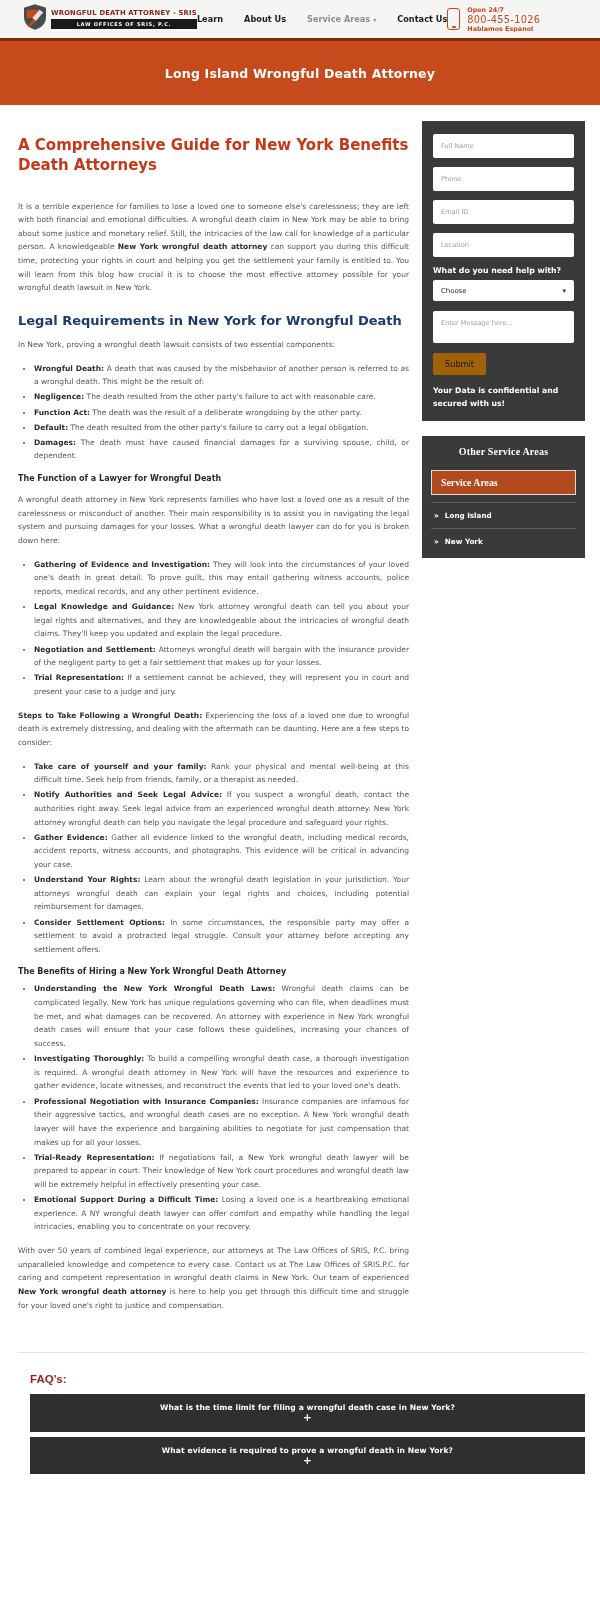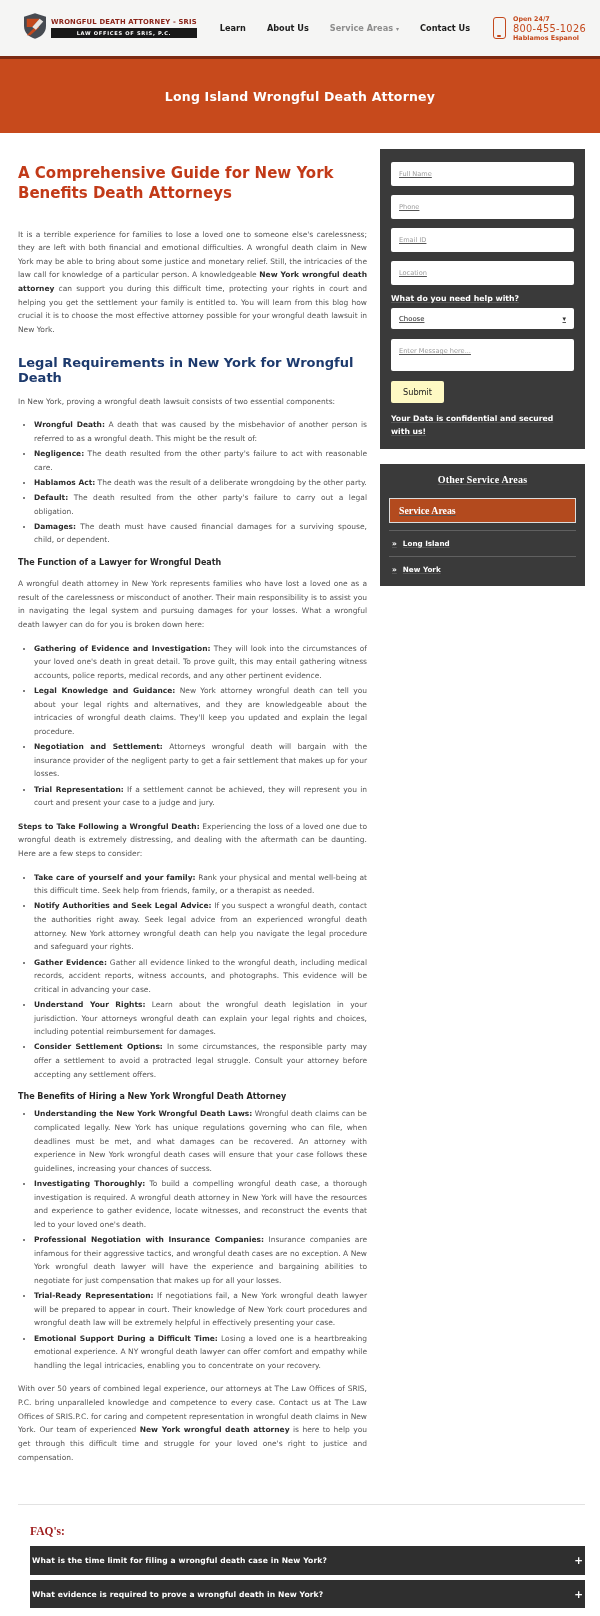--- a/index.html
+++ b/index.html
@@ -5,22 +5,22 @@
   * { box-sizing: border-box; margin: 0; padding: 0; }
   html,body { background:#fff; }
   body {
     width: 600px; margin: 0 auto;
     font-family: "DejaVu Sans", "Liberation Sans", sans-serif;
     color: #555;
   }
 
   
   .site-header {
-    display: flex; align-items: center; justify-content: space-between;
-    background: #f5f5f4; height: 59px; padding: 4px 14px 4px 24px;
+    display: flex; align-items: center; 
+    background: #f5f5f4; height: 41px; padding: 4px 14px 4px 24px;
     border-bottom: 3px solid #7c2a12;
   }
   .logo { display: flex; align-items: center; gap: 5px; }
   .logo-text { display: flex; flex-direction: column; }
   .logo-title { font-size: 6.8px; font-weight: bold; color: #8a2318; letter-spacing: .2px; }
   .logo-sub {
     background: #191919; color: #fff; font-size: 5.1px; font-weight: bold;
     text-align: center; padding: 2px 4px; margin-top: 2px; letter-spacing: .7px;
   }
   .nav { display: flex; gap: 21px; align-items: center; }
@@ -33,46 +33,46 @@
     border: 1.5px solid currentColor; border-radius: 3px; position: relative;
   }
   .phone-icon::after {
     content: ""; position: absolute; left: 50%; bottom: 1.5px; transform: translateX(-50%);
     width: 4px; height: 1.5px; background: currentColor; border-radius: 1px;
   }
   .hp-open, .hp-lang { font-size: 6.4px; font-weight: bold; }
   .hp-number { font-size: 9.8px; font-weight: normal; letter-spacing: .3px; }
 
   
-  .banner { background: #c74a1c; height: 74px; display: flex; align-items: center; justify-content: center; }
+  .banner { background: #c74a1c; height: 64px; display: flex; align-items: center; justify-content: center; }
   .banner-title { color: #fff; font-size: 12.5px; font-weight: bold; letter-spacing: .2px; }
 
   
   .main-wrap { padding: 16px 15px 0 18px; }
   .main-row { display: flex; gap: 13px; align-items: flex-start; }
   .article { flex: 1; min-width: 0; }
-  .aside { width: 205px; flex: none; text-decoration: underline; }
+  .aside { width: 163px; flex: none; }
 
   .article-title { font-size: 15px; color: #c23a18; font-weight: bold; line-height: 1.35; margin: 14px 0 0; }
   .body-p { font-size: 7.5px; color: #555; line-height: 1.82; text-align: justify; margin: 10px 0; }
   .article-title + .body-p { margin-top: 24px; }
   .body-p b, .bullets b { color: #2e2e2e; }
   .section-title { font-size: 13px; color: #1d3a6d; font-weight: bold; margin: 18px 0 6px; }
   .subhead { font-size: 8px; color: #2a2a2a; font-weight: bold; margin: 11px 0 4px; }
   .bullets { margin: 6px 0 8px; padding-left: 16px; }
   .bullets li { font-size: 7.5px; color: #555; line-height: 1.82; text-align: justify; margin: 1.5px 0; }
 
   .divider { border: none; border-top: 1px solid #e2e2e2; margin: 30px 0 0; }
 
   
   .faq { margin: 20px 0 30px; padding-left: 12px; }
-  .faq-title { font-family: Liberation Serif, serif; font-size: 11.5px; font-weight: bold; color: #9e1c1c; margin-bottom: 9px; }
+  .faq-title { font-family: Liberation Sans, sans-serif; font-size: 11.5px; font-weight: bold; color: #9e1c1c; margin-bottom: 9px; }
   .faq-item {
     background: #2f2f2f; color: #fff; display: flex; justify-content: space-between;
-    align-items: center; padding: 9px 2px; margin-bottom: 5px; cursor: pointer;
+    align-items: center; padding: 9px 12px; margin-bottom: 5px; cursor: pointer; flex-direction: column;
   }
   .faq-q { font-size: 7.6px; font-weight: bold; letter-spacing: .1px; }
   .faq-plus { font-size: 10.5px; font-weight: bold; line-height: 1; }
 
   
   .form-card { background: #3a3a3a; padding: 13px 11px 11px; }
   .form-card input, .form-card textarea {
     display: block; width: 100%; border: none; border-radius: 2px; background: #fff;
     font-size: 6.6px; padding: 8px 8px; margin-bottom: 9px; color: #333;
     font-family: inherit;
@@ -80,21 +80,21 @@
   .form-card ::placeholder { color: #9c9c9c; }
   .form-card textarea { height: 32px; resize: none; }
   .form-label { color: #fff; font-size: 7.8px; font-weight: bold; margin: 2px 0 5px; }
   .fake-select {
     background: #fff; border-radius: 2px; display: flex; justify-content: space-between;
     align-items: center; padding: 6.5px 8px; font-size: 6.9px; color: #1e1e1e;
     margin-bottom: 10px; cursor: pointer; gap: 15px;
   }
   .select-chevron { font-size: 7px; color: #333; }
   .submit-btn {
-    background: #fef9c3; color: #1a1a1a; font-size: 8.2px; border: none; border-radius: 2px;
+    background: #a16207; color: #1a1a1a; font-size: 8.2px; border: none; border-radius: 2px;
     padding: 6px 12px; margin: 1px 0 10px; cursor: pointer; font-family: inherit;
   }
   .form-note { color: #fff; font-size: 7.7px; font-weight: bold; line-height: 1.65; }
 
   .areas-card { background: #3a3a3a; margin-top: 15px; padding: 4px 9px 4px; }
   .areas-title {
     font-family: "Liberation Serif", serif; color: #fff; font-size: 10px; font-weight: bold;
     text-align: center; margin: 6px 0 13px; letter-spacing: .2px;
   }
   .areas-header {
@@ -156,21 +156,21 @@
 
     <article class="article">
       <h2 class="article-title">A Comprehensive Guide for New York Benefits Death Attorneys</h2>
       <p class="body-p"><span>It is a terrible experience for families to lose a loved one to someone else's carelessness; they are left with both financial and emotional difficulties. A wrongful death claim in New York may be able to bring about some justice and monetary relief. Still, the intricacies of the law call for knowledge of a particular person. A knowledgeable </span><b>New York wrongful death attorney</b><span> can support you during this difficult time, protecting your rights in court and helping you get the settlement your family is entitled to. You will learn from this blog how crucial it is to choose the most effective attorney possible for your wrongful death lawsuit in New York.</span></p>
 
       <h3 class="section-title">Legal Requirements in New York for Wrongful Death</h3>
       <p class="body-p">In New York, proving a wrongful death lawsuit consists of two essential components:</p>
       <ul class="bullets">
           <li><b>Wrongful Death:</b><span> A death that was caused by the misbehavior of another person is referred to as a wrongful death. This might be the result of:</span></li>
           <li><b>Negligence:</b><span> The death resulted from the other party's failure to act with reasonable care.</span></li>
-          <li><b>Hablamos Act:</b><span> The death was the result of a deliberate wrongdoing by the other party.</span></li>
+          <li><b>Function Act:</b><span> The death was the result of a deliberate wrongdoing by the other party.</span></li>
           <li><b>Default:</b><span> The death resulted from the other party's failure to carry out a legal obligation.</span></li>
           <li><b>Damages:</b><span> The death must have caused financial damages for a surviving spouse, child, or dependent.</span></li>
         </ul>
 
       <h4 class="subhead">The Function of a Lawyer for Wrongful Death</h4>
       <p class="body-p">A wrongful death attorney in New York represents families who have lost a loved one as a result of the carelessness or misconduct of another. Their main responsibility is to assist you in navigating the legal system and pursuing damages for your losses. What a wrongful death lawyer can do for you is broken down here:</p>
       <ul class="bullets">
           <li><b>Gathering of Evidence and Investigation:</b><span> They will look into the circumstances of your loved one's death in great detail. To prove guilt, this may entail gathering witness accounts, police reports, medical records, and any other pertinent evidence.</span></li>
           <li><b>Legal Knowledge and Guidance:</b><span> New York attorney wrongful death can tell you about your legal rights and alternatives, and they are knowledgeable about the intricacies of wrongful death claims. They'll keep you updated and explain the legal procedure.</span></li>
           <li><b>Negotiation and Settlement:</b><span> Attorneys wrongful death will bargain with the insurance provider of the negligent party to get a fair settlement that makes up for your losses.</span></li>

